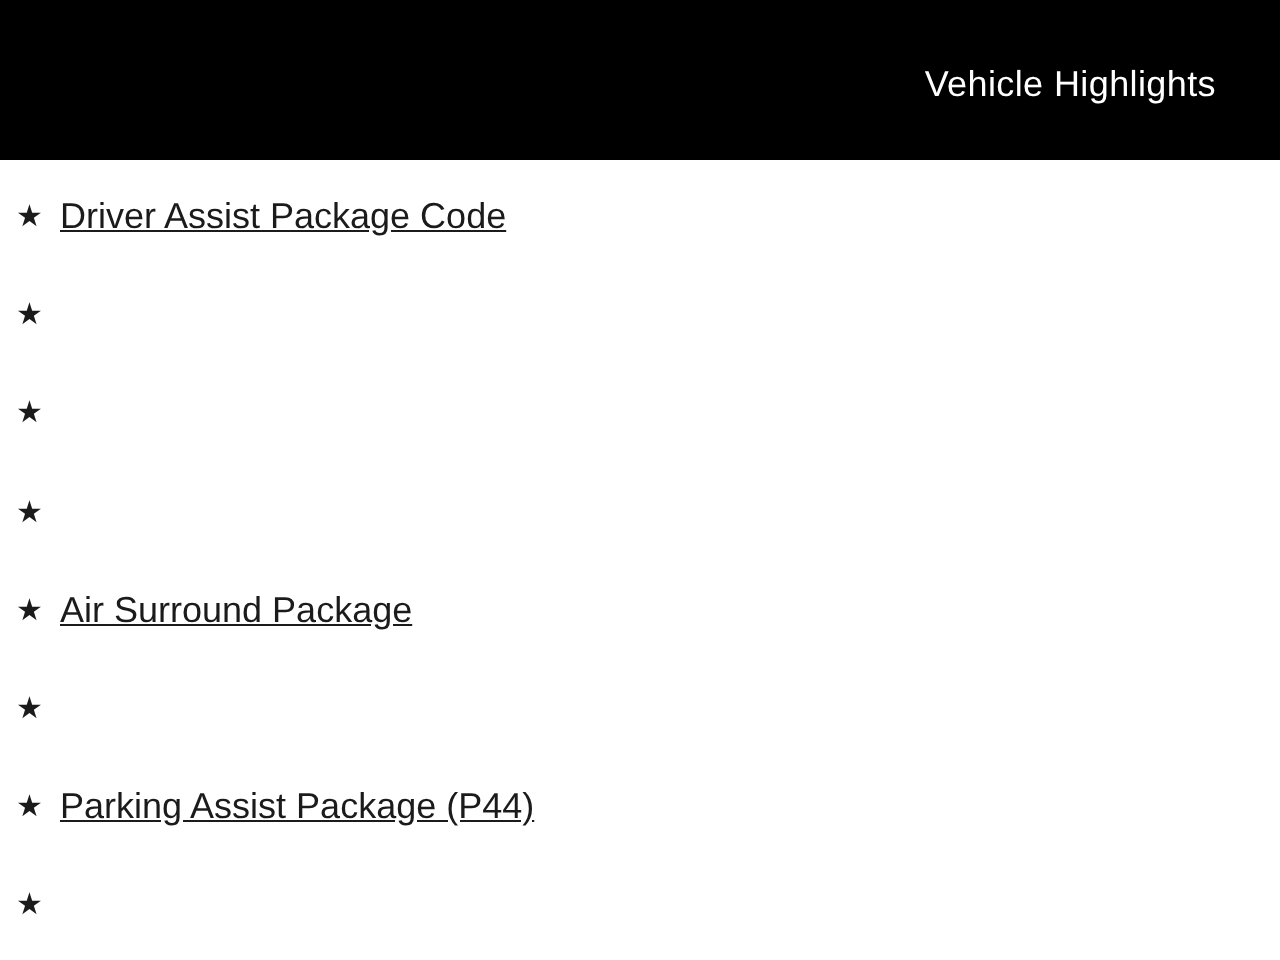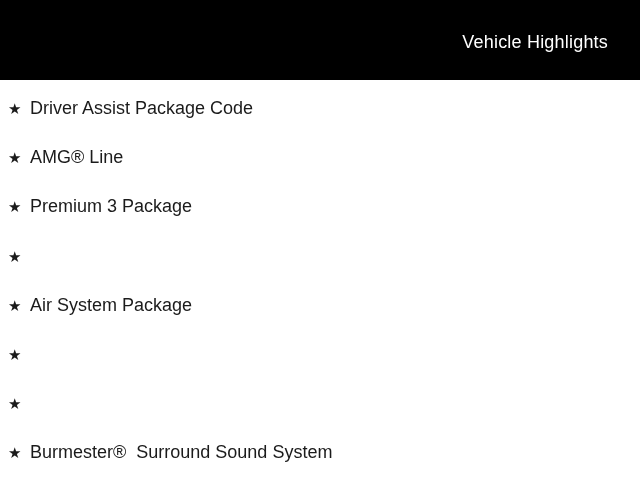--- a/index.html
+++ b/index.html
@@ -51,64 +51,63 @@
     flex: 0 0 22px;
     width: 22px;
     font-size: 15px;
     line-height: 1;
     color: var(--item-text, #1b1b1b);
   }
   .label {
     font-size: 18px;
     color: var(--item-text, #1b1b1b);
     white-space: pre-wrap; 
+    text-decoration: underline;
   }
 </style>
 </head>
 <body>
 
 <div class="screen">
 
   <header class="header">
     <h1 class="header-title">Vehicle Highlights</h1>
   </header>
 
   <ul class="highlight-list">
 
     <li class="highlight-item">
       <span class="star">★</span>
       <span class="label">Driver Assist Package Code</span>
     </li>
 
     <li class="highlight-item">
       <span class="star">★</span>
-      <span class="label">AMG® Line</span>
-    </li>
-
-    <li class="highlight-item">
-      <span class="star">★</span>
-      <span class="label">Premium 3 Package</span>
-    </li>
-
-    <li class="highlight-item">
-      <span class="star">★</span>
-    </li>
-
-    <li class="highlight-item">
-      <span class="star">★</span>
-      <span class="label">Air System Package</span>
     </li>
 
     <li class="highlight-item">
       <span class="star">★</span>
     </li>
 
     <li class="highlight-item">
       <span class="star">★</span>
     </li>
 
     <li class="highlight-item">
       <span class="star">★</span>
-      <span class="label">Burmester®  Surround Sound System</span>
+      <span class="label">Air Surround Package</span>
+    </li>
+
+    <li class="highlight-item">
+      <span class="star">★</span>
+    </li>
+
+    <li class="highlight-item">
+      <span class="star">★</span>
+      <span class="label">Parking Assist Package (P44)</span>
+    </li>
+
+    <li class="highlight-item">
+      <span class="star">★</span>
     </li>
 
   </ul>
 </div>
 
 </body></html>

